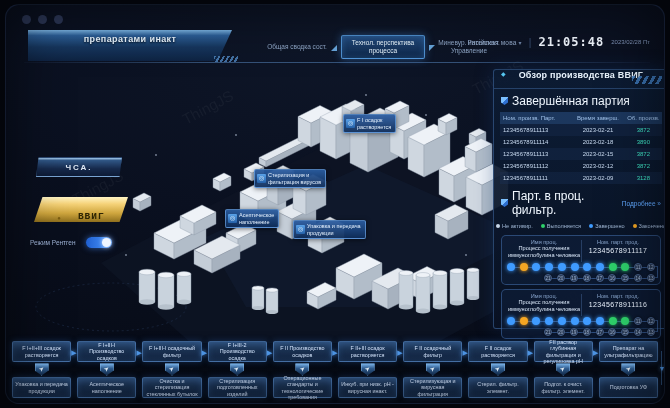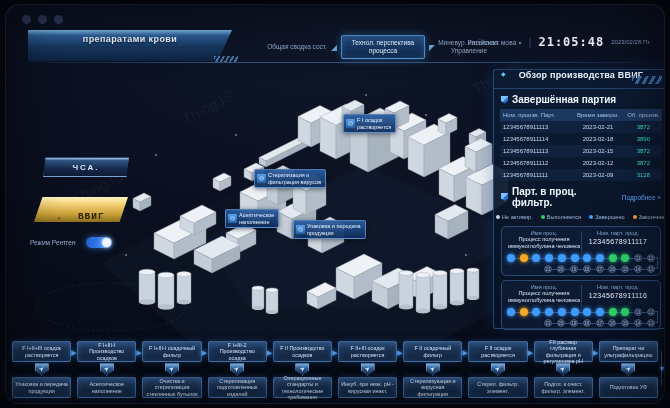--- a/index.html
+++ b/index.html
@@ -41,21 +41,21 @@
   .tab-tickR { right:-10px; clip-path:polygon(0 100%,0 0,100% 0); }
   .hdr-right { position:absolute; right:14px; top:6px; display:flex; align-items:center; gap:7px; }
   .lang { font-size:6.5px; color:#93a9c9; letter-spacing:.2px; cursor:pointer; }
   .lang .caret { font-size:6px; color:#7186a8; }
   .hdr-div { color:#3a4f73; font-size:10px; }
   .clock { font-size:12px; font-weight:bold; color:#f2f8ff; letter-spacing:1px;
            font-family:"DejaVu Sans Mono", monospace; }
   .date { font-size:6px; color:#8094b8; line-height:7px; }
 
   
-  .btn-chsa { position:absolute; left:37px; top:152px; width:86px; height:20px; z-index:5;
+  .btn-chsa { position:absolute; left:30px; top:152px; width:86px; height:20px; z-index:5;
               clip-path:polygon(3% 0,100% 0,97% 100%,0 100%);
               background:linear-gradient(180deg,#a6cdf0 0%, #2f5584 14%, #16294b 60%, #0d1b36 100%);
               border:1px solid rgba(90,140,200,.4);
               color:#dfe9f5; font-size:8px; font-weight:bold; letter-spacing:2px;
               text-align:center; line-height:19px; cursor:pointer; }
   .btn-vvig { position:absolute; left:28px; top:192px; width:94px; height:25px; z-index:5;
               clip-path:polygon(9% 0,100% 0,91% 100%,0 100%);
               background:linear-gradient(180deg,#fff4c4 0%, #f5d278 28%, #cfa63e 65%, #8f6f1d 100%);
               box-shadow:0 2px 10px rgba(235,195,90,.45);
               display:flex; align-items:flex-end; justify-content:center; gap:17px; cursor:pointer;font-family:Liberation Mono, monospace; }
@@ -86,21 +86,21 @@
            box-shadow:0 0 18px rgba(20,60,120,.35); }
   .p-head { position:relative; height:19px; border-bottom:1px solid rgba(86,140,210,.35);
             display:flex; align-items:flex-start; padding:0 7px; gap:13px; }
   .p-head .dia { color:#57c7f0; font-size:6px; }
   .p-head .ttl { font-size:9px; font-weight:bold; color:#ecf6ff; letter-spacing:.2px; }
   .p-head .deco { position:absolute; right:6px; top:6px; width:30px; height:8px;
             background:repeating-linear-gradient(-60deg, transparent 0 3px, #3f7cc0 3px 6px); opacity:.85; }
   .sec-h { display:flex; align-items:center; gap:4px; padding:5px 7px 3px; }
   .flagico { width:7px; height:8px; clip-path:polygon(0 0,100% 0,100% 70%,50% 100%,0 70%);
              background:linear-gradient(135deg,#7cc0ff 50%,#2e6fd0 50%); flex:0 0 7px; }
-  .sec-t { font-size:10px; font-weight:bold; color:#f0f7ff; flex:1; }
+  .sec-t { font-size:12px; font-weight:normal; color:#f0f7ff; flex:1; }
   .more { font-size:6.5px; color:#61a8ff; cursor:pointer; }
 
   .tbl { margin:1px 6px 0; }
   .trow { display:flex; height:12px; align-items:center; }
   .trow.thead { background:rgba(40,75,125,.6); }
   .trow.odd { background:rgba(28,52,92,.32); }
   .trow.even { background:rgba(16,32,60,.15); }
   .tcell { font-size:6px; color:#c8daf0; overflow:hidden; white-space:nowrap; }
   .thead .tcell { color:#9fc0e8; }
   .c1 { width:44%; padding-left:3px; }
@@ -339,21 +339,21 @@
           <span class="ttxt">
             <div>Упаковка и передача</div>
             <div>продукции</div>
           </span>
         </div>
       </div>
 
   <div class="hdr">
     <div class="hdr-line"></div>
     <div class="titleplate">
-      <div class="t2">препаратами крови</div>
+      <div class="t2">препаратами инакт</div>
     </div>
     <div class="hdr-slashes"></div>
     <div class="tabs">
       <div class="tab side">Общая сводка сост.</div>
       <div class="tab active-wrap">
         <div class="tab-tickL"></div>
         <div class="tab-active">Технол. перспектива процесса</div>
         <div class="tab-tickR"></div>
       </div>
       <div class="tab side">Миневур. интеллект. Управление</div>

